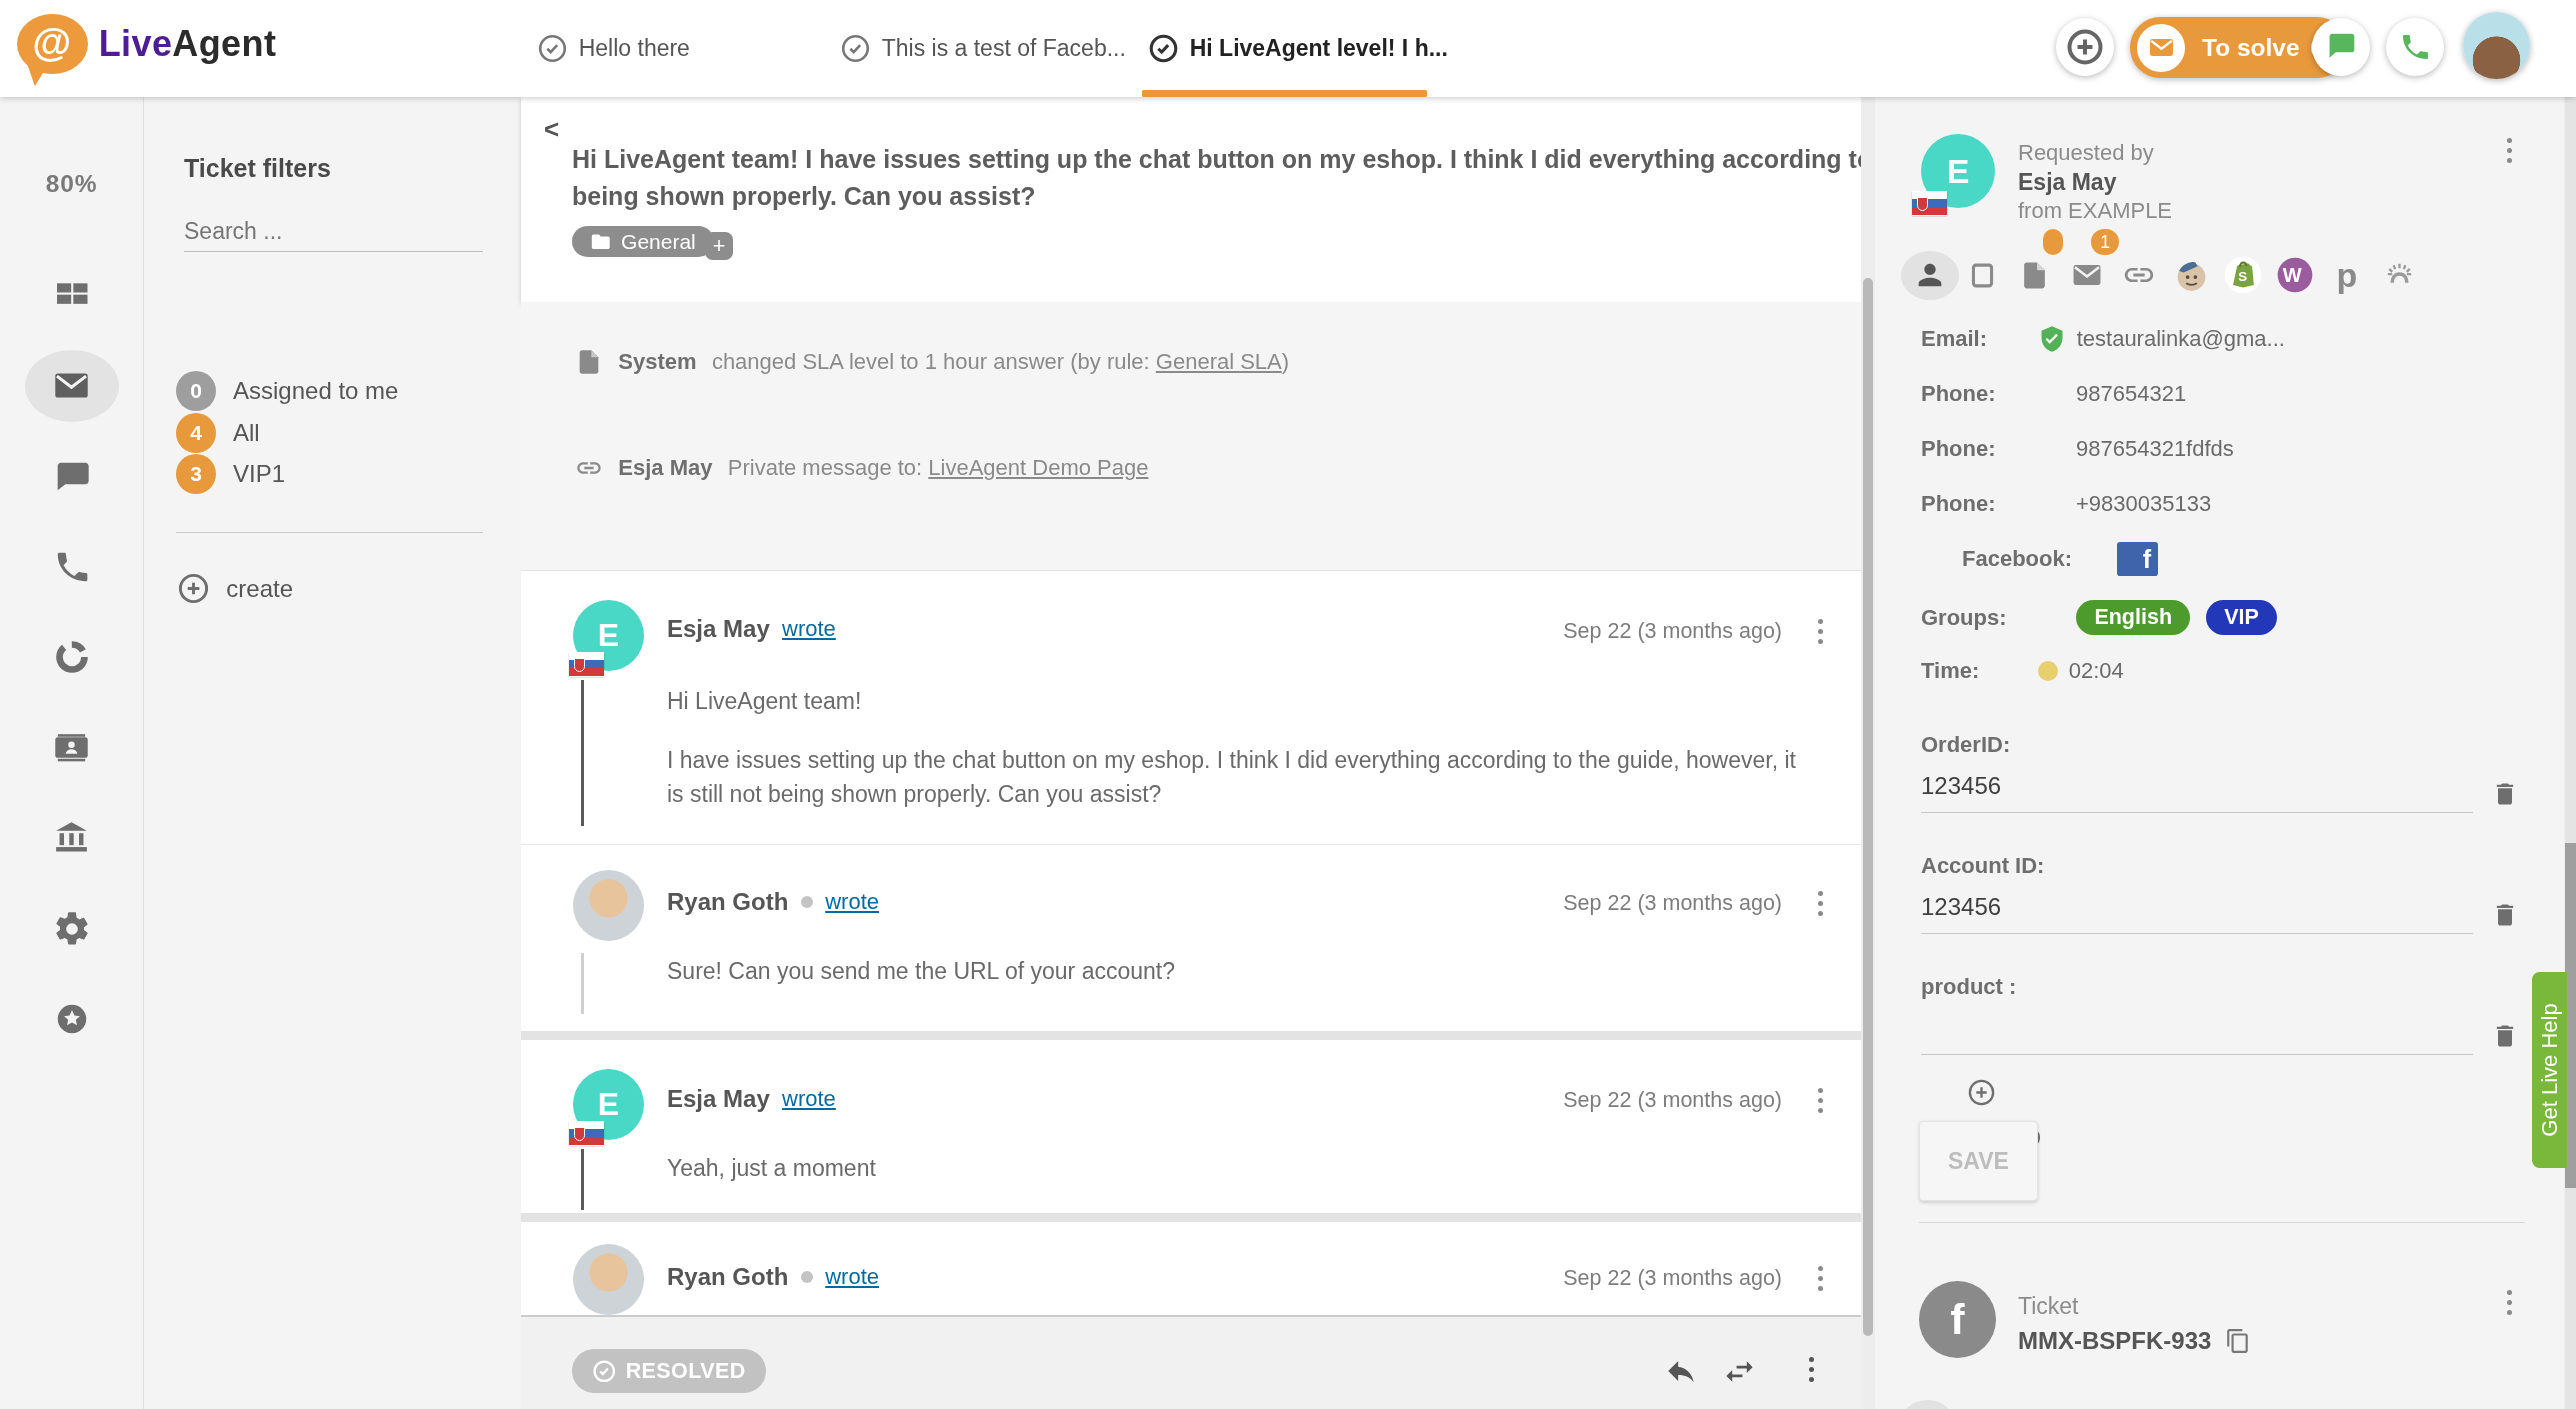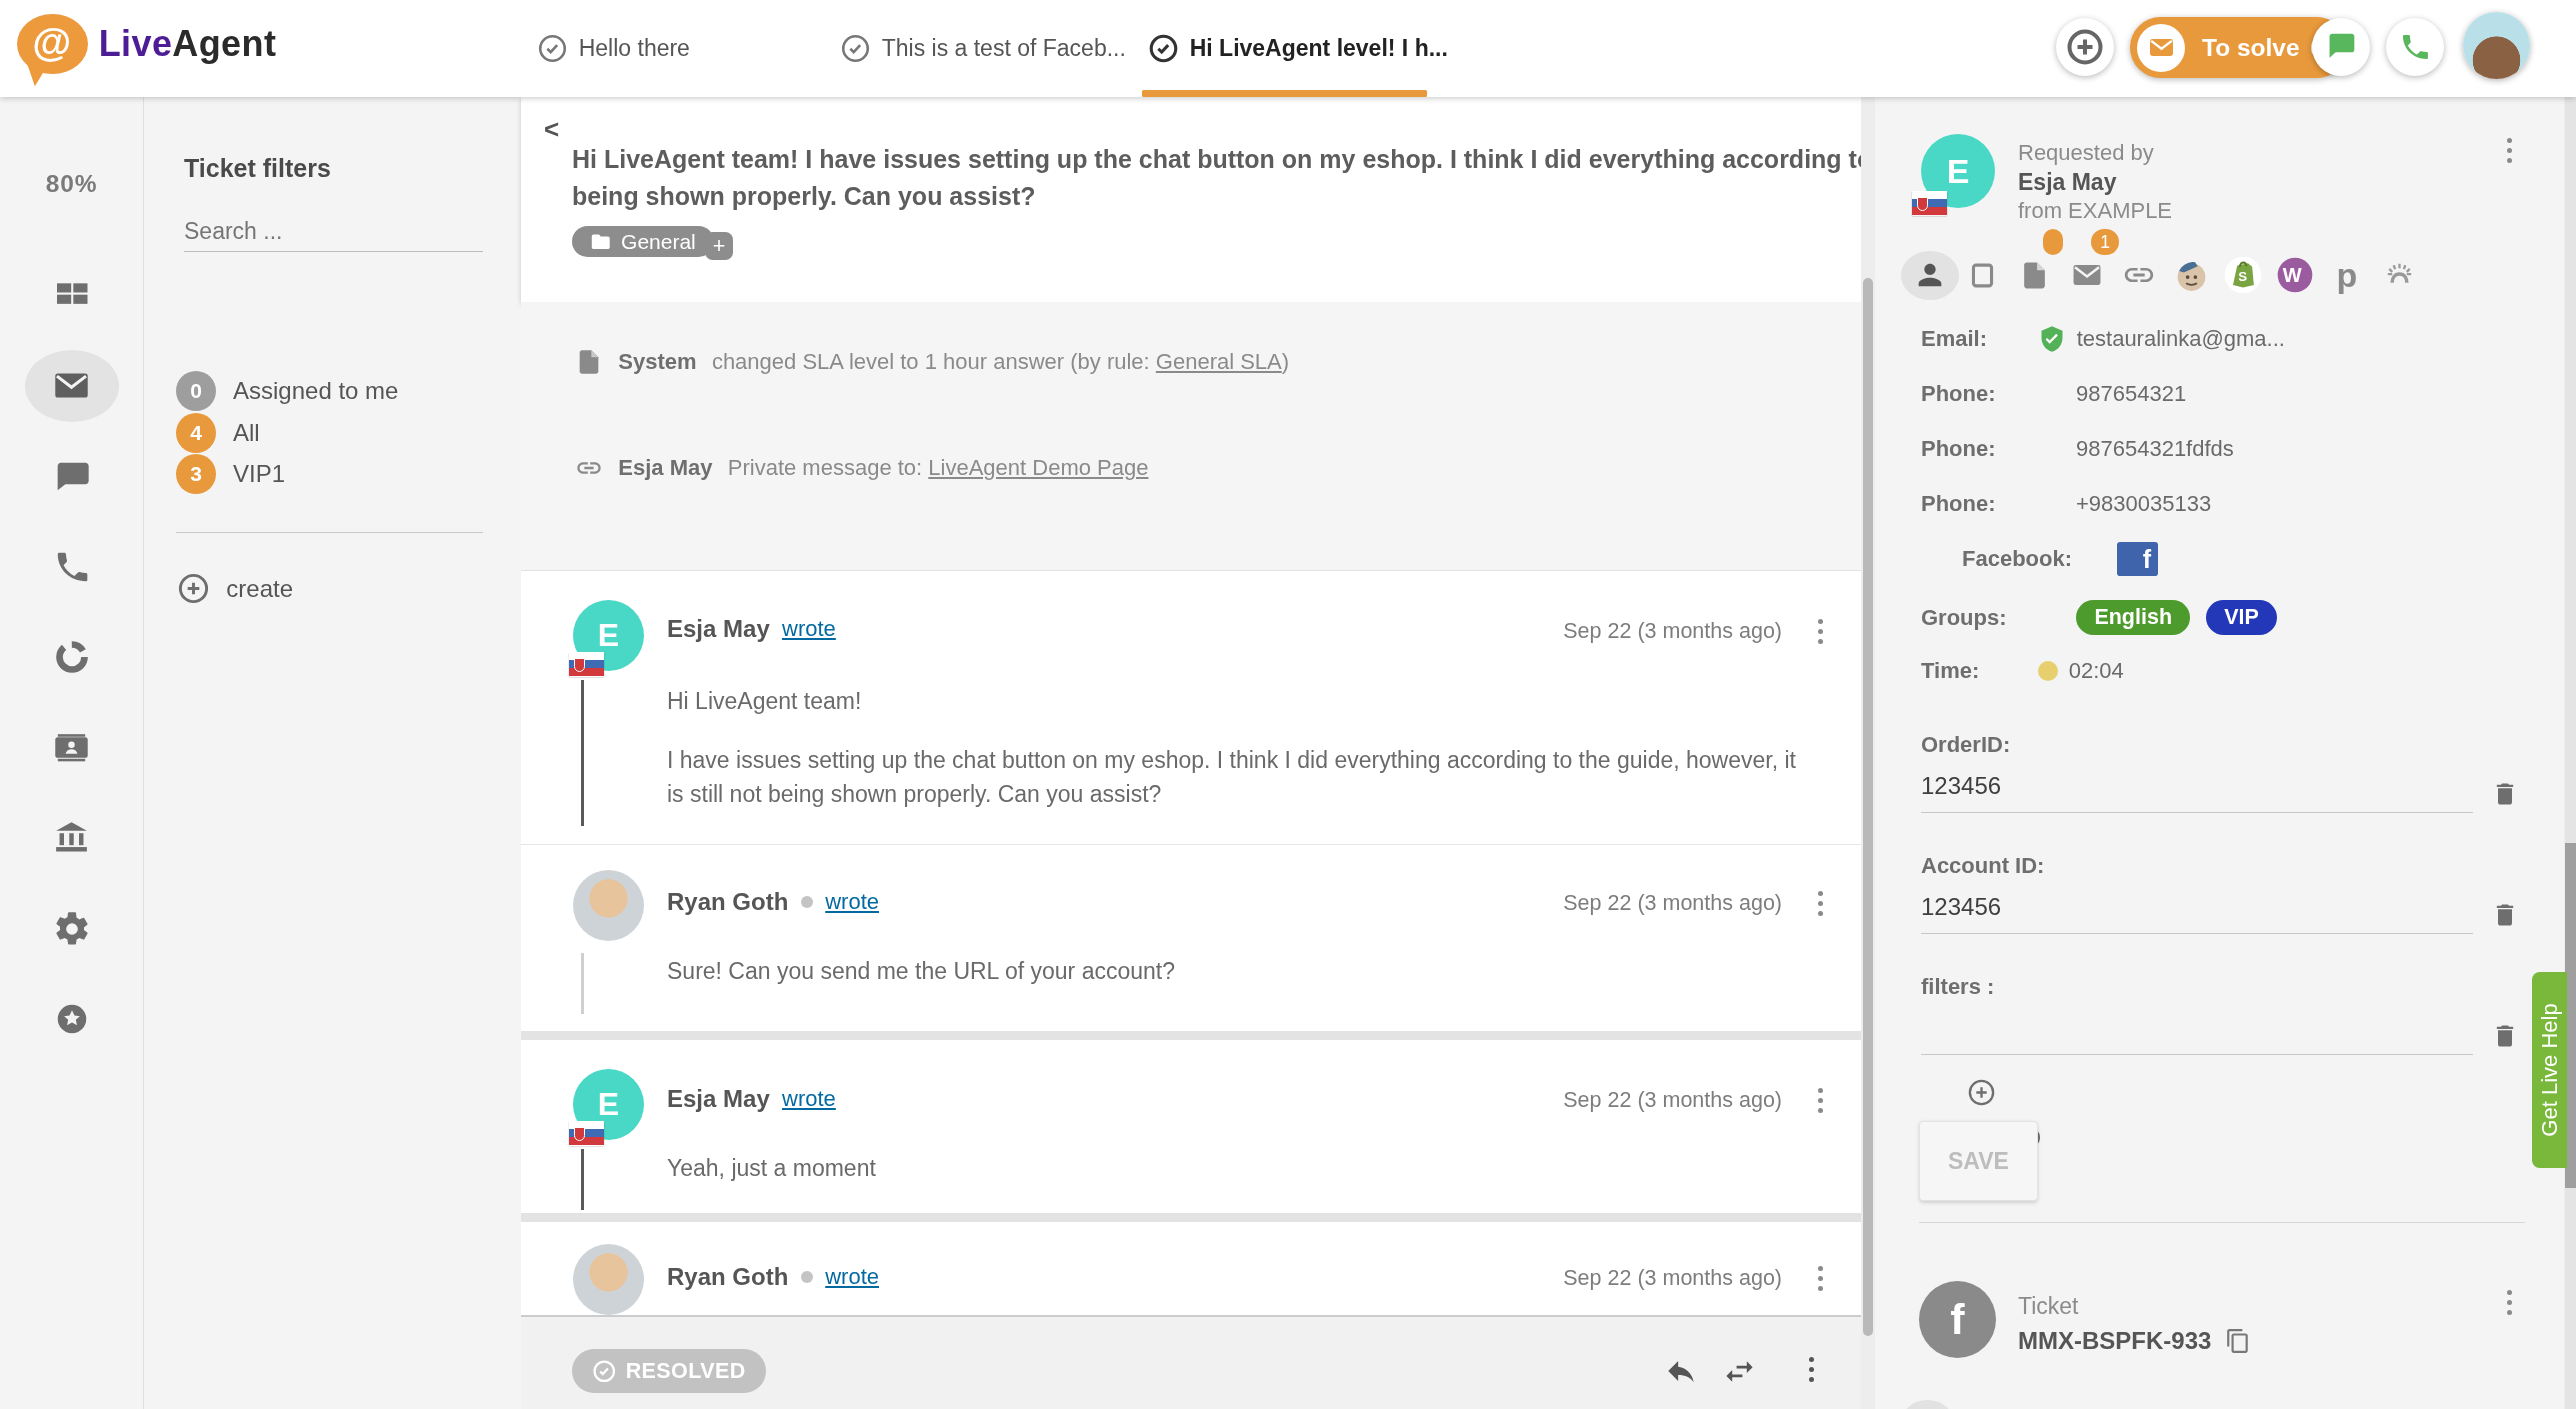--- a/index.html
+++ b/index.html
@@ -616,21 +616,21 @@
     <div class="cfield" style="top:756px;">
       <div class="lab">Account ID:</div>
       <div class="val">123456</div>
       <div class="tr">
         <svg width="28" height="28" viewBox="0 0 24 24">
             <path d="M6 19c0 1.1.9 2 2 2h8c1.1 0 2-.9 2-2V7H6v12zM19 4h-3.5l-1-1h-5l-1 1H5v2h14V4z" fill="#6e6e6e"></path>
           </svg>
       </div>
     </div>
     <div class="cfield" style="top:877px;">
-      <div class="lab">filters :</div>
+      <div class="lab">product :</div>
       <div class="val"></div>
       <div class="tr">
         <svg width="28" height="28" viewBox="0 0 24 24">
             <path d="M6 19c0 1.1.9 2 2 2h8c1.1 0 2-.9 2-2V7H6v12zM19 4h-3.5l-1-1h-5l-1 1H5v2h14V4z" fill="#6e6e6e"></path>
           </svg>
       </div>
     </div>
 
     <div class="addfield" style="top:980px;flex-direction:column;">
       <svg width="31" height="31" viewBox="0 0 24 24">

